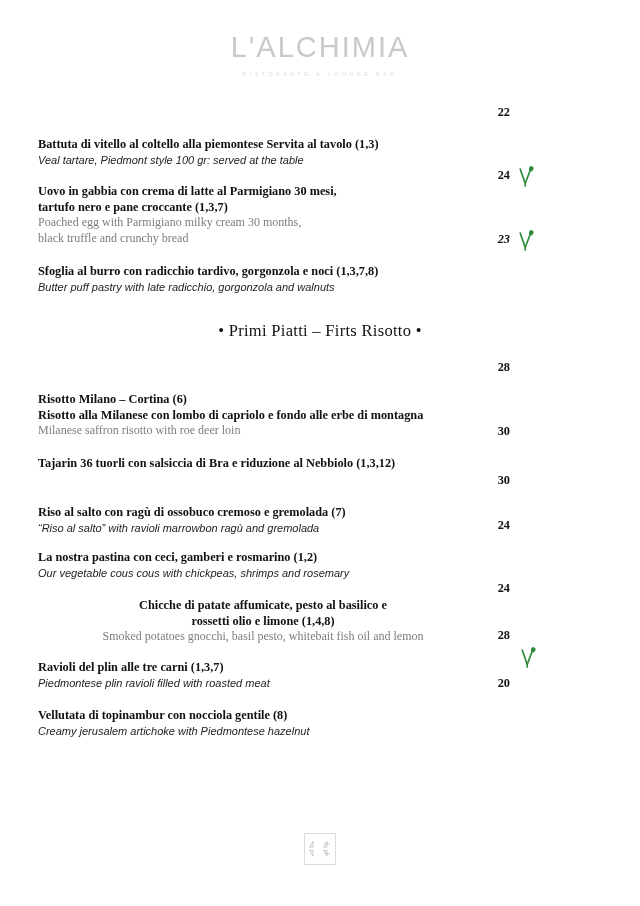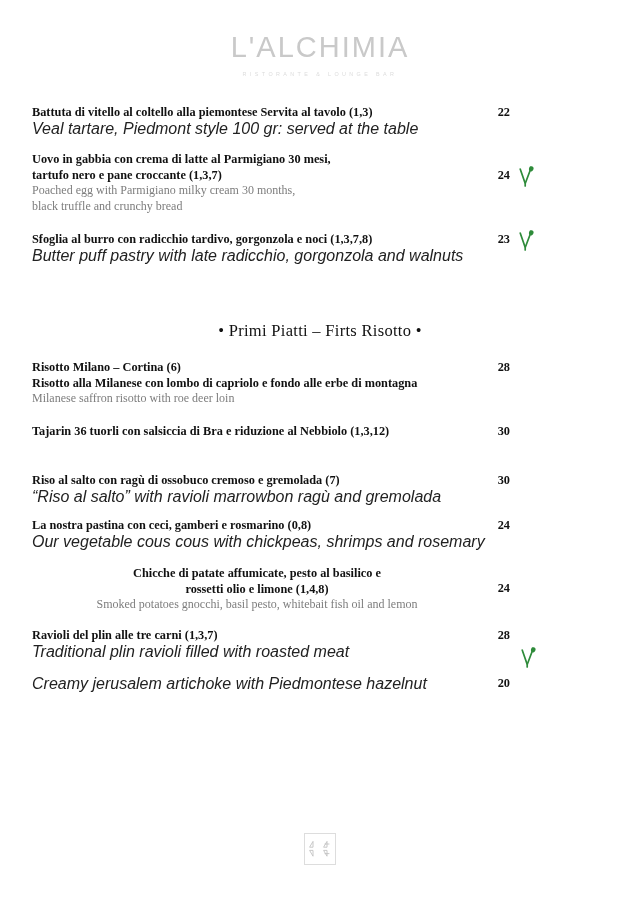--- a/index.html
+++ b/index.html
@@ -44,22 +44,23 @@
 
   
   .menu {
     position: absolute;
     top: 0;
     left: 0;
     width: 640px;
   }
   .entry {
     position: absolute;
-    left: 32px;
+    left: 38px;
     width: 560px;
+    margin-top: 32px;
   }
   .names {
     width: 450px;
   }
   .name-line {
     font-family: "Liberation Serif", serif;
     font-weight: bold;
     font-size: 12.3px;
     line-height: 15.5px;
     color: #111111;
@@ -67,21 +68,21 @@
   }
   .desc-line {
     font-size: 11px;
     line-height: 15.5px;
     white-space: nowrap;
   }
   .desc-italic {
     font-family: "Liberation Sans", sans-serif;
     font-style: italic;
     color: #222222;
-    font-size: 16px;
+    font-size: 11px;
   }
   .desc-serif {
     font-family: "Liberation Serif", serif;
     color: #7d7d7d;
     font-size: 12px;
   }
 
   .price {
     position: absolute;
     font-family: "Liberation Serif", serif;
@@ -155,21 +156,21 @@
         <path d="M12.6 4.2 L7.4 18.0" stroke="#2e8b3a" stroke-width="1.7" fill="none" stroke-linecap="round"></path>
         <path d="M12.2 1.2 C15.6 1.0 16.4 3.2 15.0 5.2 C13.6 7.2 11.4 6.6 11.0 5.0 C10.7 3.7 11.2 2.0 12.2 1.2 Z" fill="#2e8b3a"></path>
       </svg>
     </div>
     <div class="entry" style="top: 232px;">
       <div class="names">
         <div class="name-line">Sfoglia al burro con radicchio tardivo, gorgonzola e noci (1,3,7,8)</div>
         <div class="desc-line desc-italic">Butter puff pastry with late radicchio, gorgonzola and walnuts</div>
       </div>
     </div>
-    <div class="price" style="top: 232px; left: 484px;">23</div>
+    <div class="price" style="top: 232px; left: 484px; font-style: italic;">23</div>
     <div class="veg" style="top: 229px; left: 518px;">
       <svg width="18" height="22" viewBox="0 0 18 22" aria-hidden="true">
         <path d="M2.2 4.0 L7.2 18.5 L7.2 21.0" stroke="#2e8b3a" stroke-width="1.7" fill="none" stroke-linecap="round"></path>
         <path d="M12.6 4.2 L7.4 18.0" stroke="#2e8b3a" stroke-width="1.7" fill="none" stroke-linecap="round"></path>
         <path d="M12.2 1.2 C15.6 1.0 16.4 3.2 15.0 5.2 C13.6 7.2 11.4 6.6 11.0 5.0 C10.7 3.7 11.2 2.0 12.2 1.2 Z" fill="#2e8b3a"></path>
       </svg>
     </div>
     <div class="section-head" style="top: 321px;">• Primi Piatti – Firts Risotto •</div>
     <div class="entry" style="top: 360px;">
       <div class="names">
@@ -187,42 +188,43 @@
     <div class="price" style="top: 424px; left: 484px;">30</div>
     <div class="entry" style="top: 473px;">
       <div class="names">
         <div class="name-line">Riso al salto con ragù di ossobuco cremoso e gremolada (7)</div>
         <div class="desc-line desc-italic">“Riso al salto” with ravioli marrowbon ragù and gremolada</div>
       </div>
     </div>
     <div class="price" style="top: 473px; left: 484px;">30</div>
     <div class="entry" style="top: 518px;">
       <div class="names">
-        <div class="name-line">La nostra pastina con ceci, gamberi e rosmarino (0,8)</div>
+        <div class="name-line">La nostra pastina con ceci, gamberi e rosmarino (1,2)</div>
         <div class="desc-line desc-italic">Our vegetable cous cous with chickpeas, shrimps and rosemary</div>
       </div>
     </div>
     <div class="price" style="top: 518px; left: 484px;">24</div>
     <div class="entry" style="top: 566px; text-align: center;">
       <div class="names">
         <div class="name-line">Chicche di patate affumicate, pesto al basilico e</div>
         <div class="name-line">rossetti olio e limone (1,4,8)</div>
         <div class="desc-line desc-serif">Smoked potatoes gnocchi, basil pesto, whitebait fish oil and lemon</div>
       </div>
     </div>
     <div class="price" style="top: 581px; left: 484px;">24</div>
     <div class="entry" style="top: 628px;">
       <div class="names">
         <div class="name-line">Ravioli del plin alle tre carni (1,3,7)</div>
-        <div class="desc-line desc-italic">Traditional plin ravioli filled with roasted meat</div>
+        <div class="desc-line desc-italic">Piedmontese plin ravioli filled with roasted meat</div>
       </div>
     </div>
     <div class="price" style="top: 628px; left: 484px;">28</div>
     <div class="entry" style="top: 676px;">
       <div class="names">
+        <div class="name-line">Vellutata di topinambur con nocciola gentile (8)</div>
         <div class="desc-line desc-italic">Creamy jerusalem artichoke with Piedmontese hazelnut</div>
       </div>
     </div>
     <div class="price" style="top: 676px; left: 484px;">20</div>
     <div class="veg" style="top: 646px; left: 520px;">
       <svg width="18" height="22" viewBox="0 0 18 22" aria-hidden="true">
         <path d="M2.2 4.0 L7.2 18.5 L7.2 21.0" stroke="#2e8b3a" stroke-width="1.7" fill="none" stroke-linecap="round"></path>
         <path d="M12.6 4.2 L7.4 18.0" stroke="#2e8b3a" stroke-width="1.7" fill="none" stroke-linecap="round"></path>
         <path d="M12.2 1.2 C15.6 1.0 16.4 3.2 15.0 5.2 C13.6 7.2 11.4 6.6 11.0 5.0 C10.7 3.7 11.2 2.0 12.2 1.2 Z" fill="#2e8b3a"></path>
       </svg>

